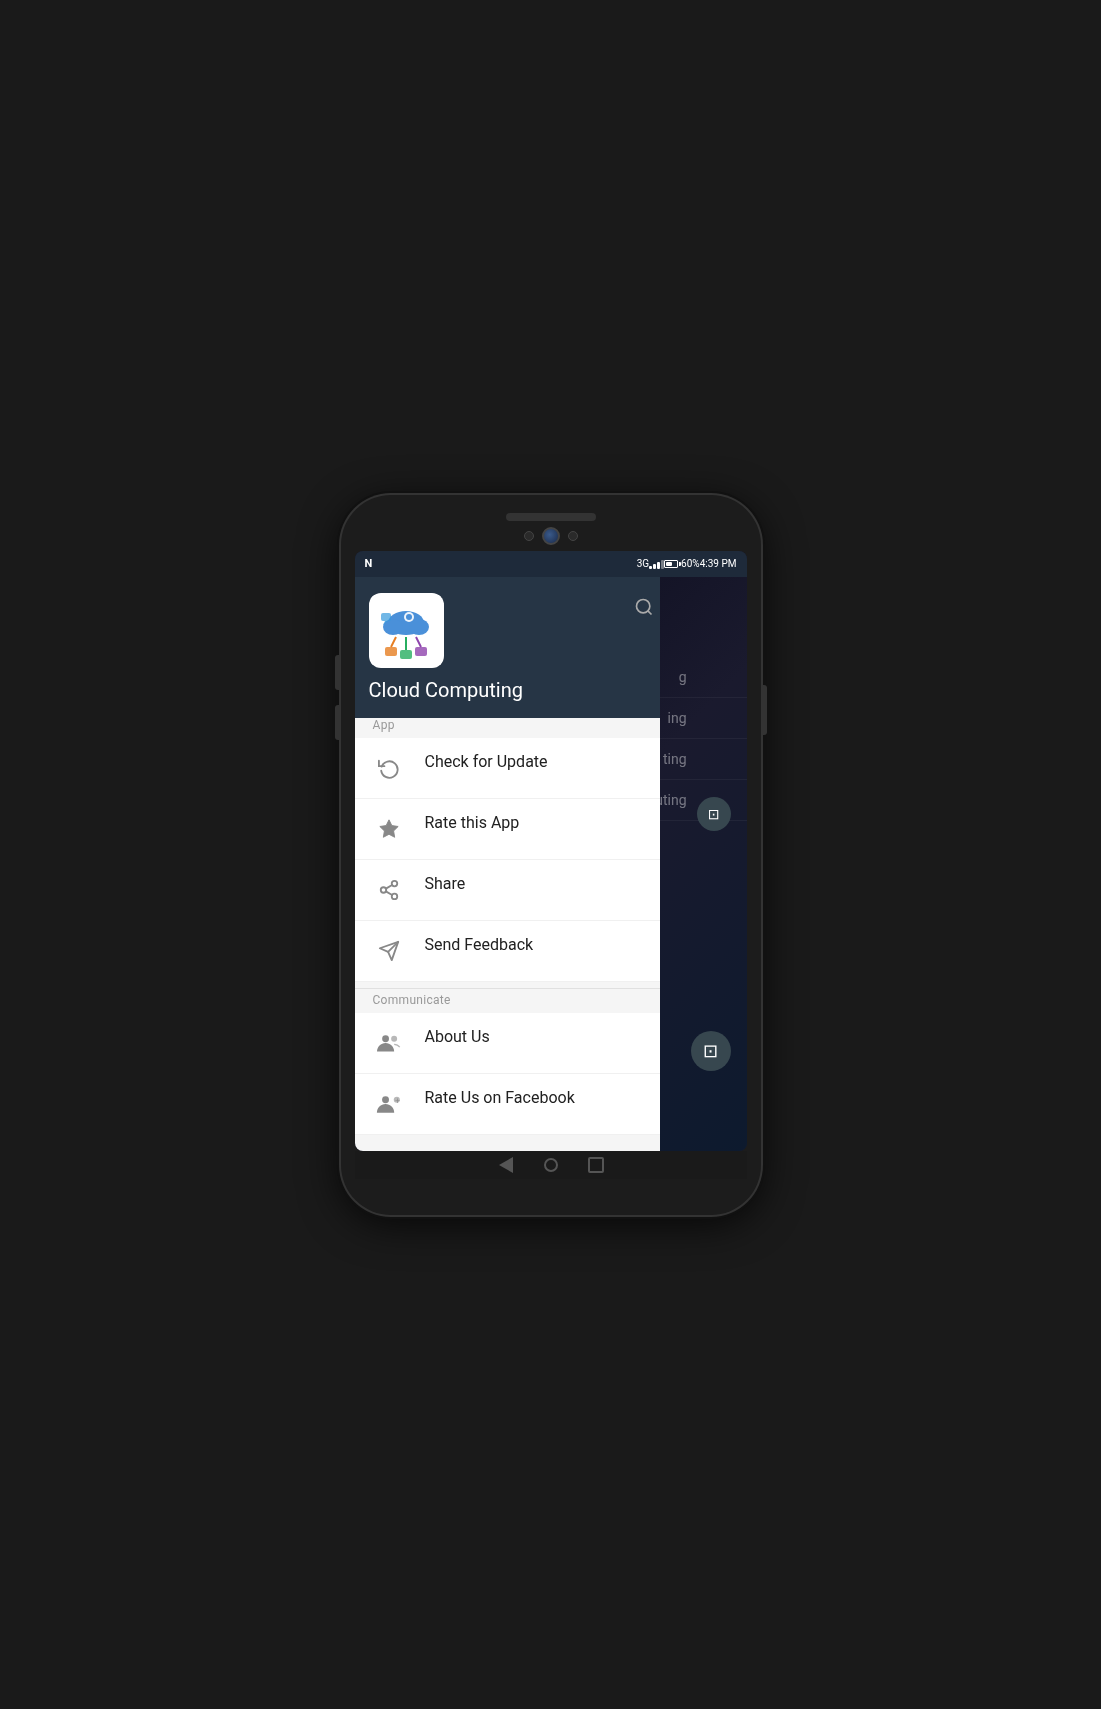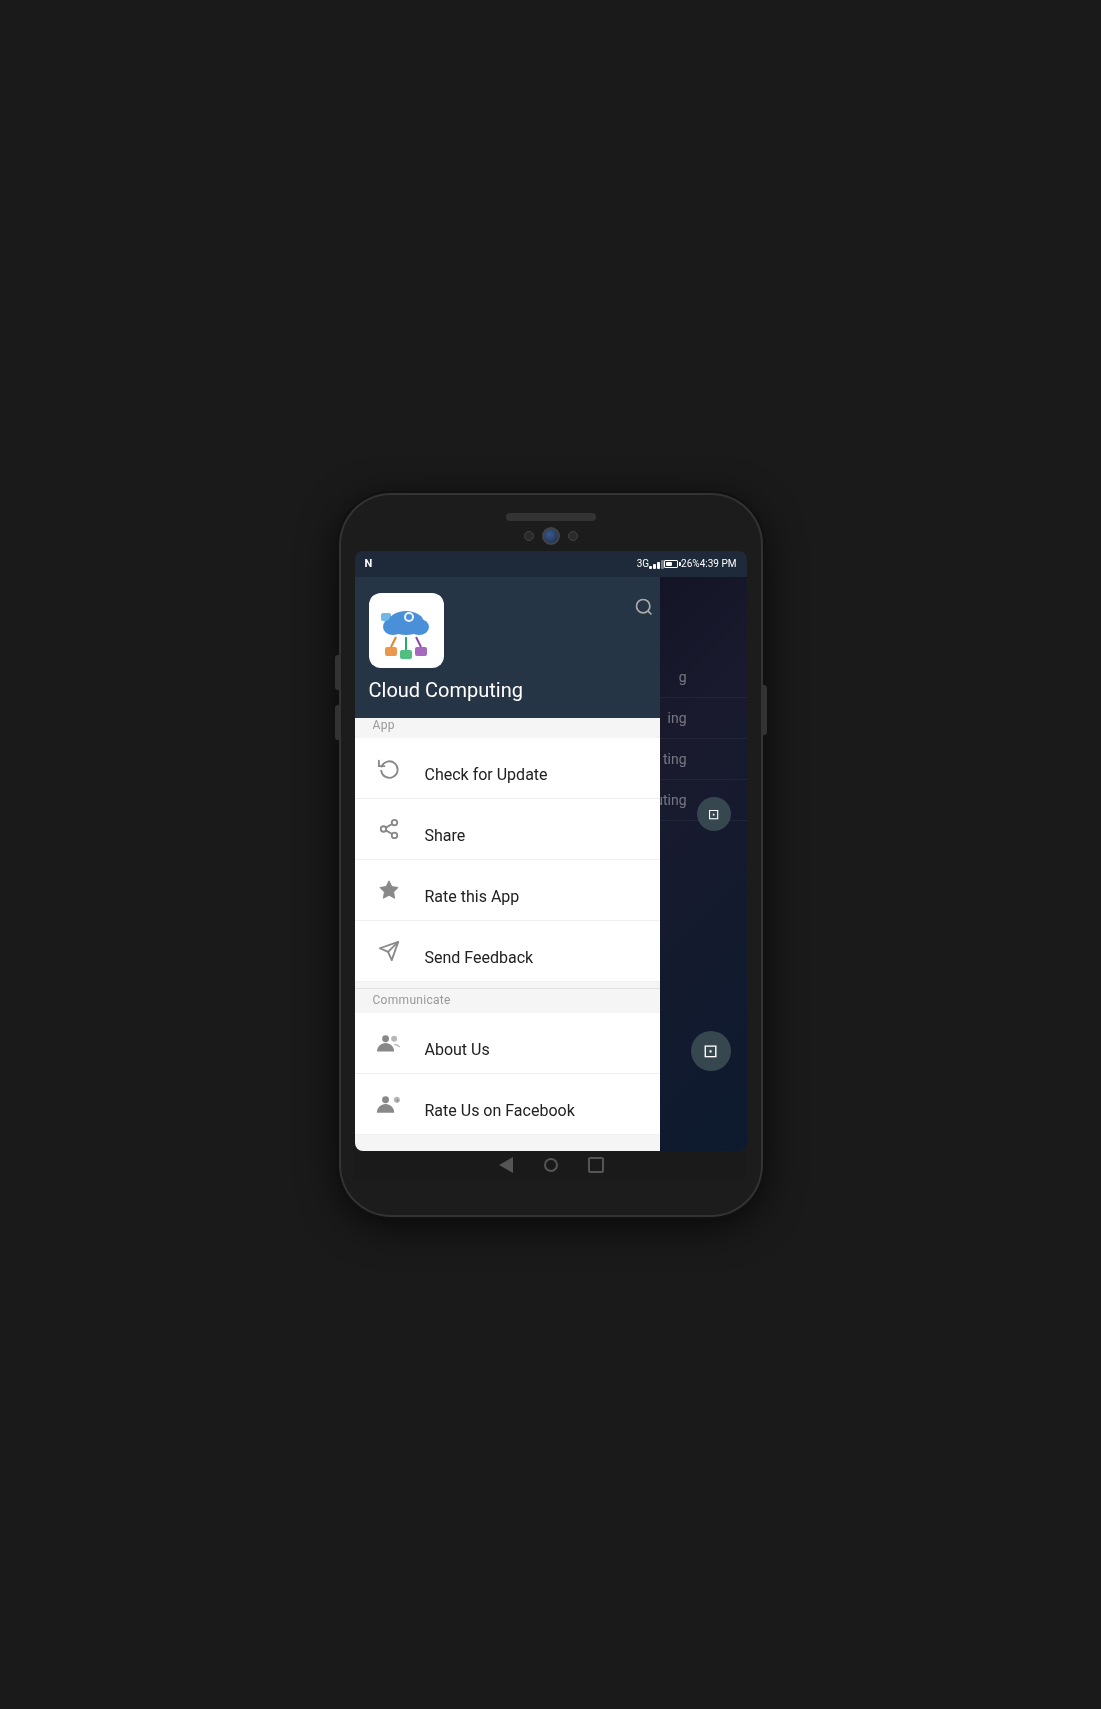--- a/index.html
+++ b/index.html
@@ -198,21 +198,21 @@
       color: #999;
       font-size: 12px;
       padding: 0 18px 6px;
       font-weight: 400;
       text-transform: none;
       letter-spacing: 0.3px;
     }
 
     .menu-item {
       display: flex;
-      align-items: flex-end;
+      align-items: flex-start;
       padding: 14px 18px;
       cursor: pointer;
       background: white;
       border-bottom: 1px solid #f0f0f0;
     }
     .menu-icon {
       width: 32px;
       height: 32px;
       margin-right: 20px;
       display: flex;
@@ -351,21 +351,21 @@
           <div class="signal-bar" style="height:5px;"></div>
           <div class="signal-bar" style="height:7px;"></div>
           <div class="signal-bar" style="height:9px; opacity:0.4;"></div>
         </div>
         <div class="battery-icon">
           <div class="battery-body">
             <div class="battery-fill" style="width: 55%;"></div>
           </div>
           <div class="battery-tip"></div>
         </div>
-        <span>26%</span>
+        <span>60%</span>
         <span>4:39 PM</span>
       </div>
     </div>
 
     <div class="overlay-drawer">
 
       <div class="app-header">
         <div class="header-top">
           <div class="app-icon-container">
 
@@ -407,46 +407,46 @@
           <div class="section-label">App</div>
 
           <div class="menu-item">
             <div class="menu-icon">
               <svg width="22" height="22" viewBox="0 0 24 24" fill="none" stroke="#888" stroke-width="2" stroke-linecap="round">
                 <polyline points="1 4 1 10 7 10"></polyline>
                 <path d="M3.51 15a9 9 0 1 0 .49-4.5"></path>
               </svg>
             </div>
             <span class="menu-label">Check for Update</span>
+          </div>
+
+          <div class="menu-item">
+            <div class="menu-icon">
+              <svg width="22" height="22" viewBox="0 0 24 24" fill="#888" stroke="#888" stroke-width="1">
+                <polygon points="12 2 15.09 8.26 22 9.27 17 14.14 18.18 21.02 12 17.77 5.82 21.02 7 14.14 2 9.27 8.91 8.26 12 2"></polygon>
+              </svg>
+            </div>
+            <span class="menu-label">Rate this App</span>
           </div>
 
           <div class="menu-item">
             <div class="menu-icon">
               <svg width="22" height="22" viewBox="0 0 24 24" fill="none" stroke="#888" stroke-width="2" stroke-linecap="round" stroke-linejoin="round">
                 <circle cx="18" cy="5" r="3"></circle>
                 <circle cx="6" cy="12" r="3"></circle>
                 <circle cx="18" cy="19" r="3"></circle>
                 <line x1="8.59" y1="13.51" x2="15.42" y2="17.49"></line>
                 <line x1="15.41" y1="6.51" x2="8.59" y2="10.49"></line>
               </svg>
             </div>
             <span class="menu-label">Share</span>
           </div>
 
           <div class="menu-item">
             <div class="menu-icon">
-              <svg width="22" height="22" viewBox="0 0 24 24" fill="#888" stroke="#888" stroke-width="1">
-                <polygon points="12 2 15.09 8.26 22 9.27 17 14.14 18.18 21.02 12 17.77 5.82 21.02 7 14.14 2 9.27 8.91 8.26 12 2"></polygon>
-              </svg>
-            </div>
-            <span class="menu-label">Rate this App</span>
-          </div>
-
-          <div class="menu-item">
-            <div class="menu-icon">
               <svg width="22" height="22" viewBox="0 0 24 24" fill="none" stroke="#888" stroke-width="2" stroke-linecap="round" stroke-linejoin="round">
                 <line x1="22" y1="2" x2="11" y2="13"></line>
                 <polygon points="22 2 15 22 11 13 2 9 22 2"></polygon>
               </svg>
             </div>
             <span class="menu-label">Send Feedback</span>
           </div>
         </div>
 
         <div class="section-divider"></div>

